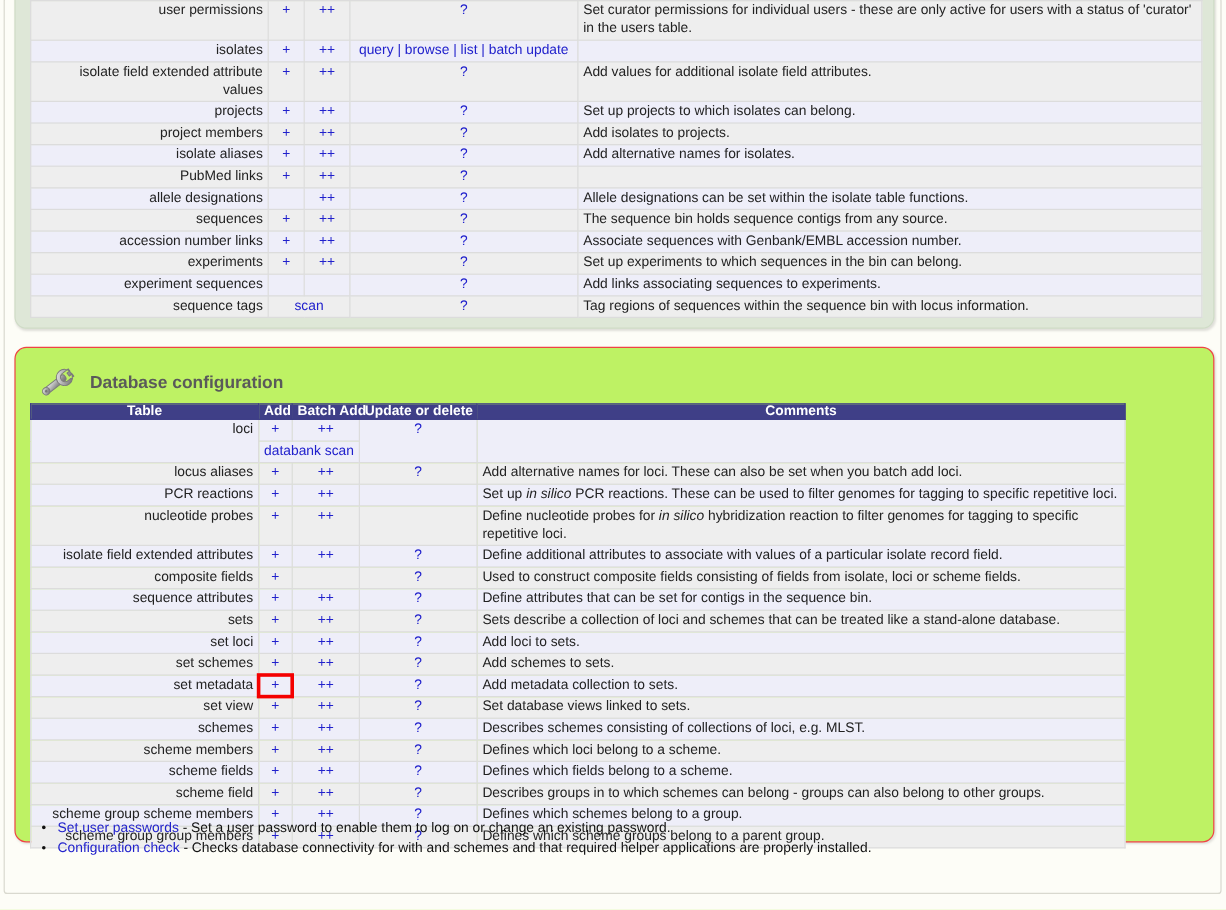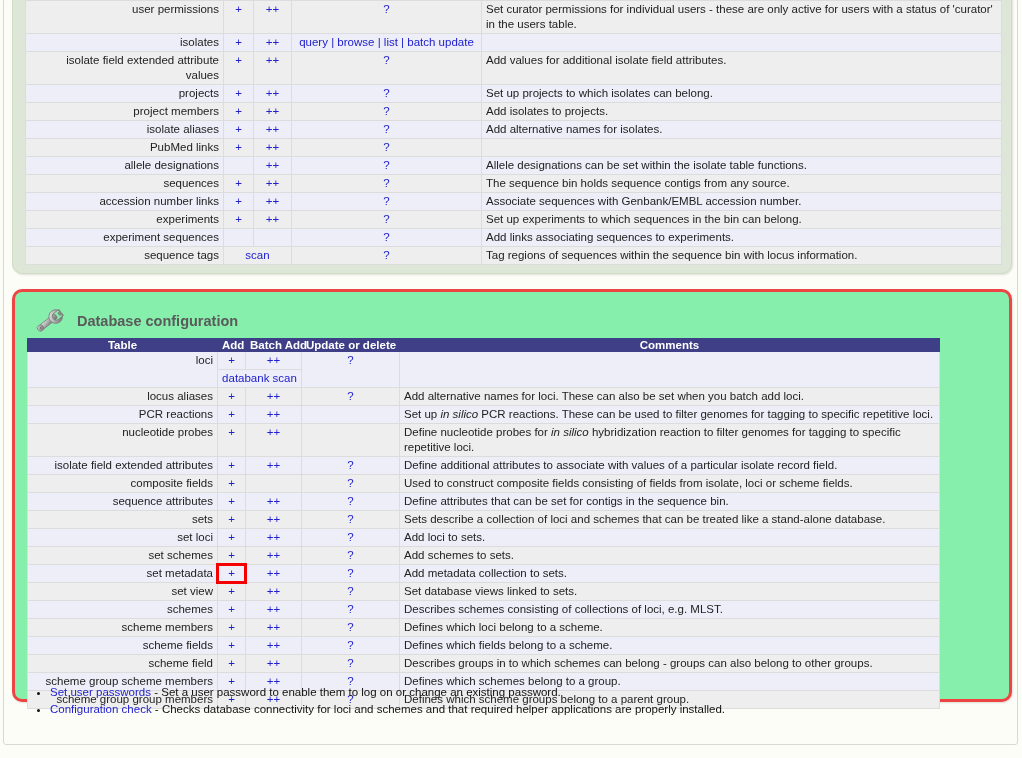--- a/index.html
+++ b/index.html
@@ -27,22 +27,22 @@
   .panel-green {
     left: 8px; top: -90px;
     width: 1000px; height: 365px;
     background: #dee7d7;
     border: 1px solid #cfdcc6;
     box-shadow: 1px 1px 2px rgba(0,0,0,.12);
   }
   .panel-pink {
     left: 8px; top: 290px;
     width: 1000px; height: 413px;
-    background: #86efac;
-    border: 3px solid #ef4444;
+    background: #bef264;
+    border: 1px solid #ef4444;
     box-shadow: 1px 1px 2px rgba(0,0,0,.12);
   }
 
   
   .section-head {
     position: absolute;
     left: 12px; top: 10px;
     height: 38px;
     display: flex;
     align-items: center;
@@ -404,17 +404,17 @@
             <td class="c-op"><a href="#" class="op">+</a></td>
             <td class="c-op"><a href="#" class="op">++</a></td>
             <td class="c-op"><a href="#" class="op">?</a></td>
             <td class="c-comment">Defines which scheme groups belong to a parent group.</td>
           </tr>
         </tbody>
     </table>
 
     <ul class="link-list" id="cfg-links">
         <li><a href="#">Set user passwords</a><span> - Set a user password to enable them to log on or change an existing password.</span></li>
-        <li><a href="#">Configuration check</a><span> - Checks database connectivity for loci and schemes and that required helper applications are properly installed.</span></li>
+        <li><a href="#">Configuration check</a><span> - Checks database connectivity for with and schemes and that required helper applications are properly installed.</span></li>
       </ul>
   </div>
 
 </div>
 
 </body></html>

